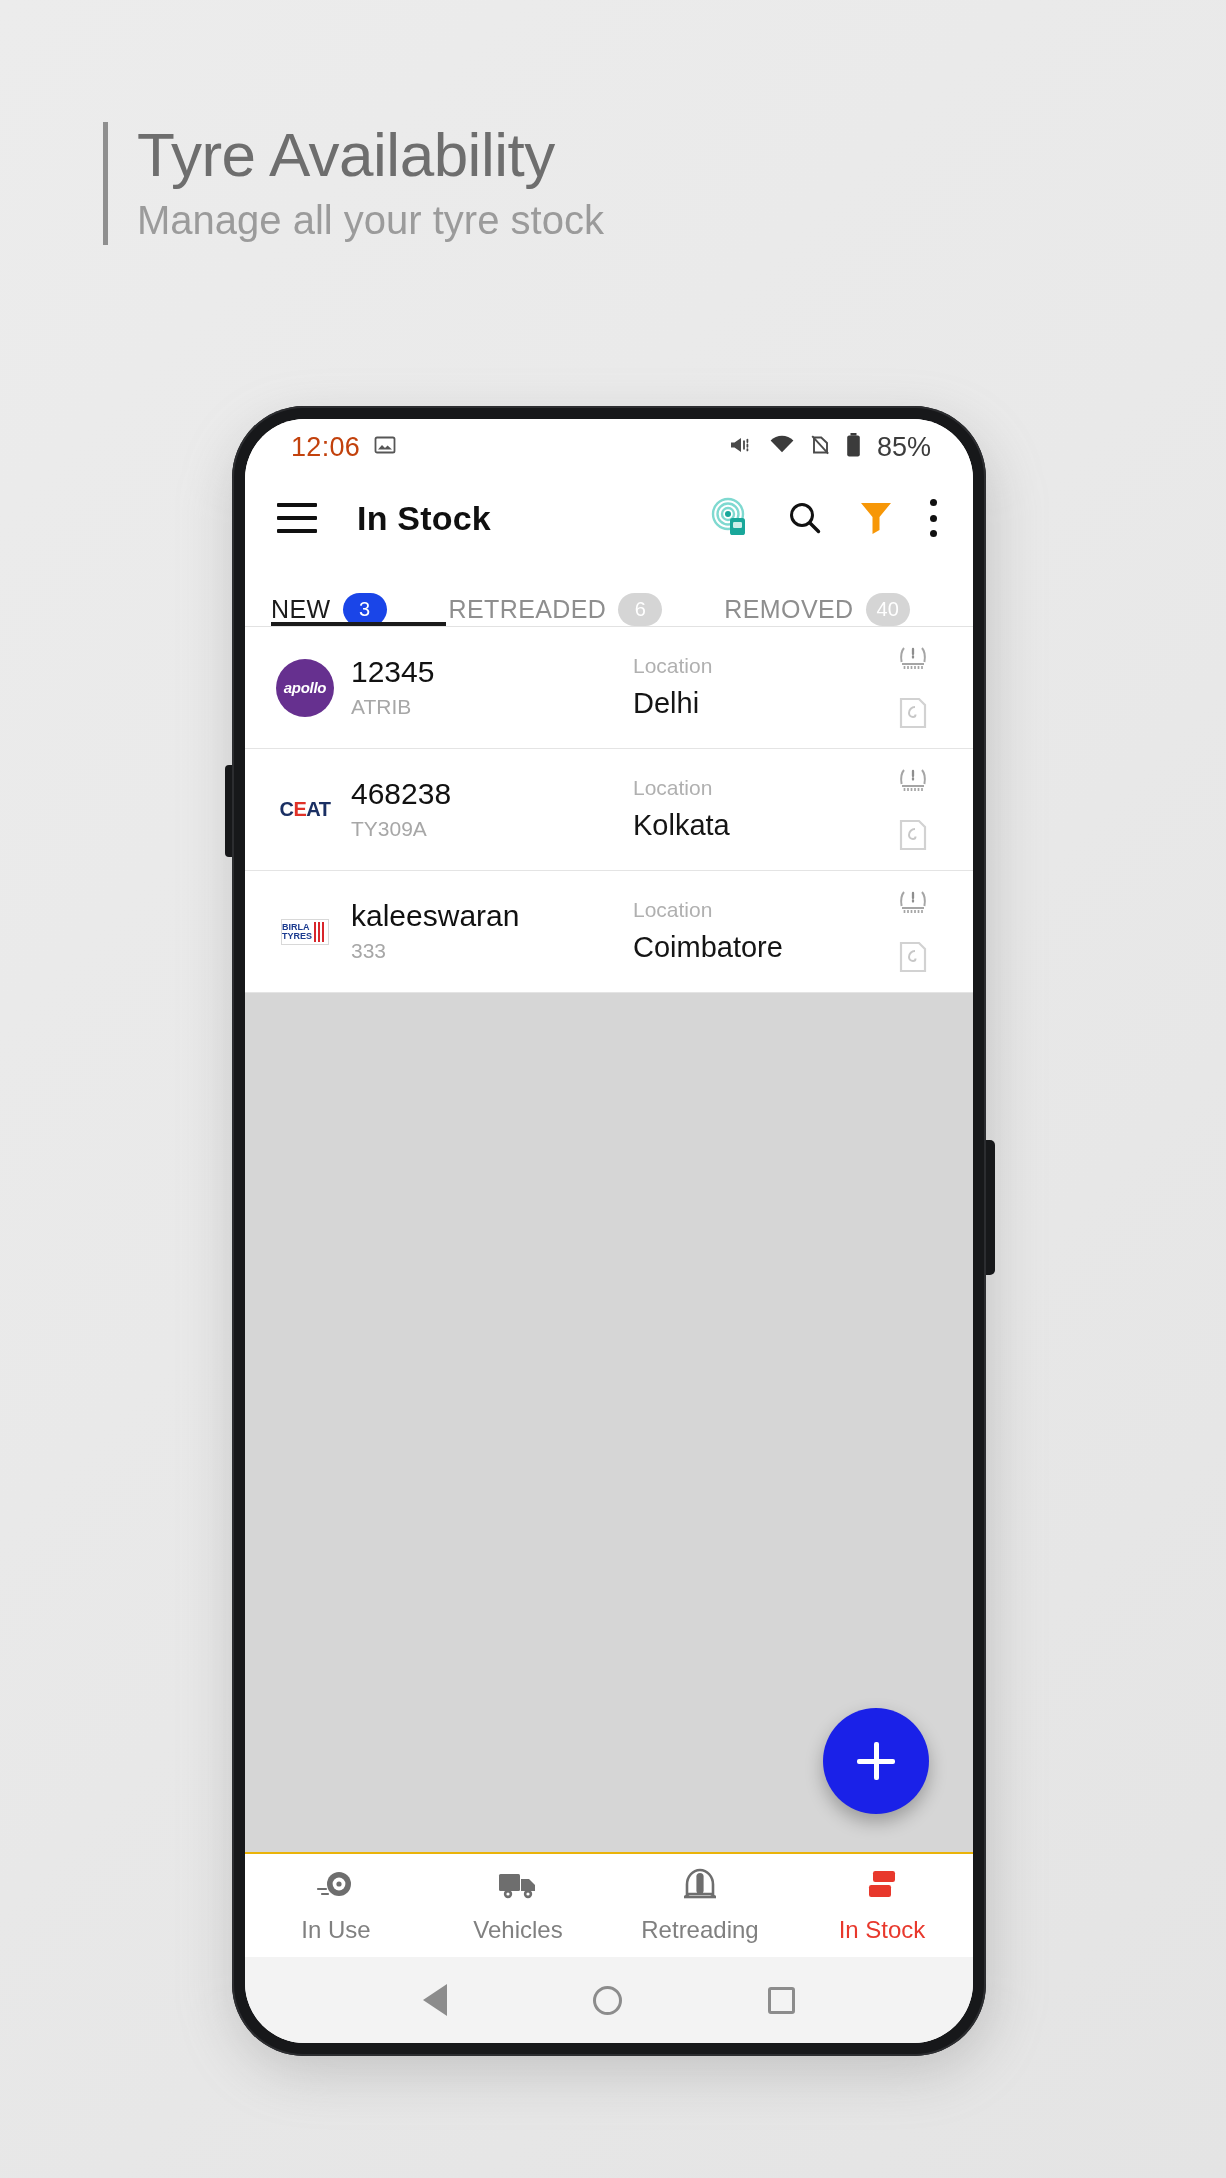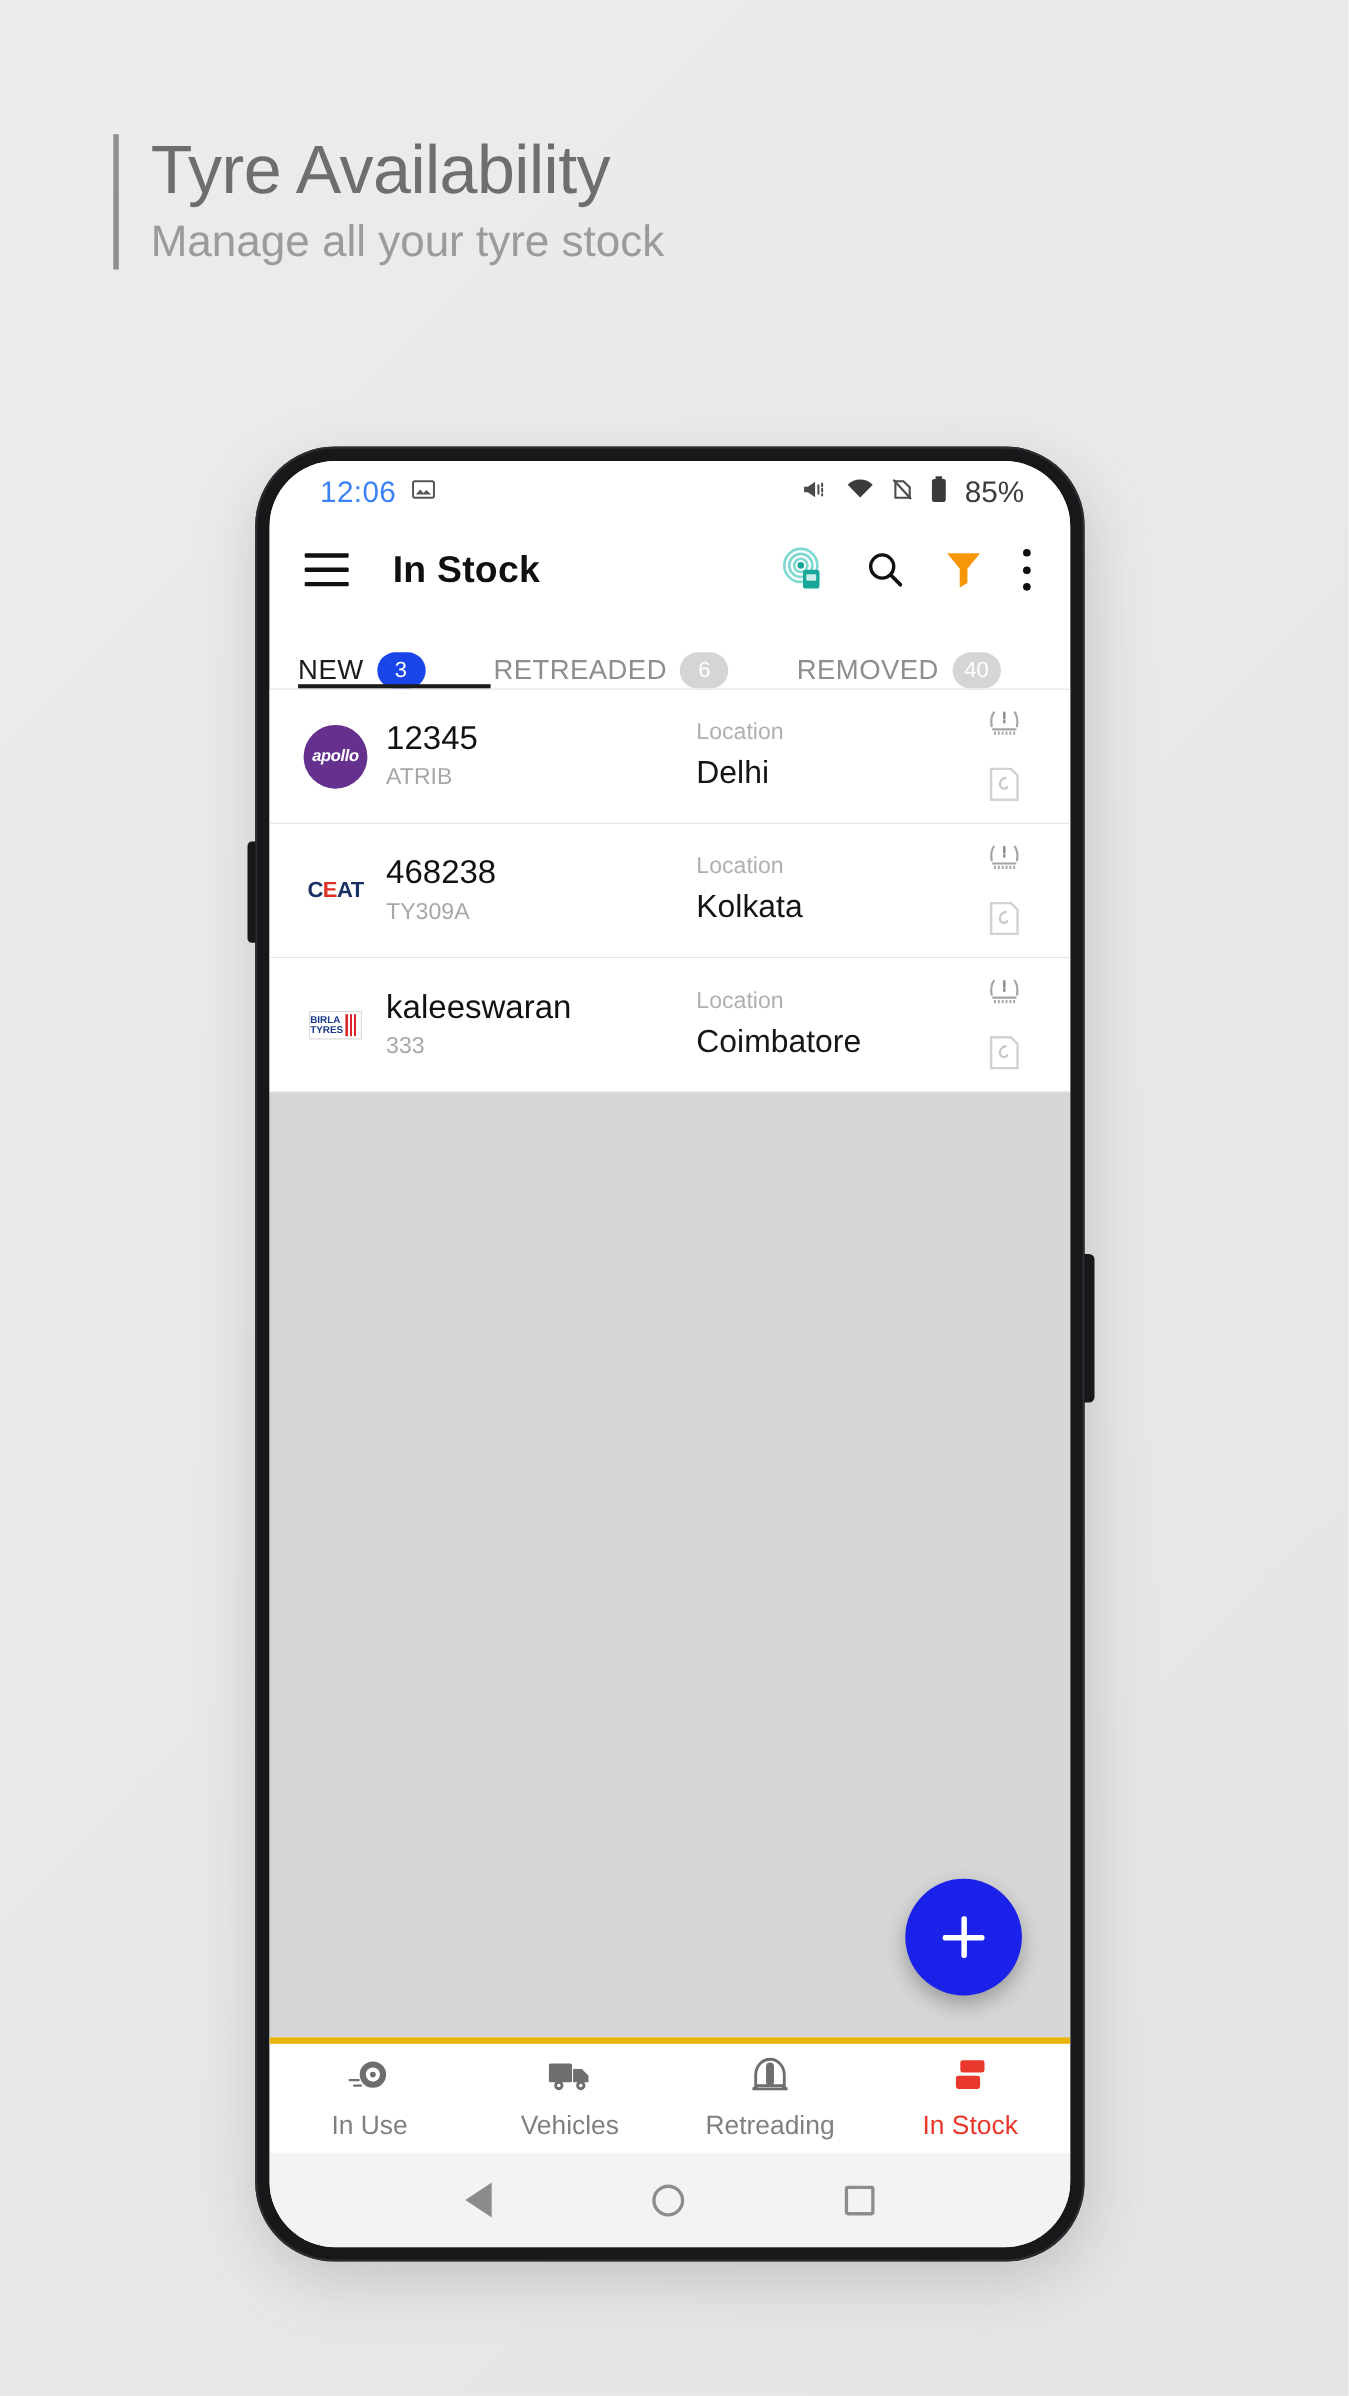--- a/index.html
+++ b/index.html
@@ -92,21 +92,21 @@
   .statusbar {
     height: 56px;
     flex: 0 0 56px;
     display: flex;
     align-items: center;
     justify-content: space-between;
     padding: 0 42px 0 46px;
     background: #ffffff;
   }
   .sb-left { display: flex; align-items: center; gap: 13px; }
-  .sb-time { font-size: 27px; color: #3b82f6; font-weight: 400; letter-spacing: 0.3px; }
+  .sb-time { font-size: 27px; color: #c2410c; font-weight: 400; letter-spacing: 0.3px; }
   .sb-right { display: flex; align-items: center; gap: 13px; }
   .sb-batt-text { font-size: 27px; color: #3c3c3c; margin-left: 2px; }
 
   
   .appbar {
     height: 86px;
     flex: 0 0 86px;
     display: flex;
     align-items: center;
     padding: 0 36px 0 32px;
@@ -239,21 +239,21 @@
   .fab::before { width: 38px; height: 5px; }
   .fab::after  { width: 5px; height: 38px; }
 
   
   .bottomnav {
     flex: 0 0 105px;
     height: 105px;
     background: #ffffff;
     display: flex;
     align-items: center;
-    border-top: 6px solid #eab308;
+    border-top: 2px solid #eab308;
   }
   .navitem {
     flex: 1 1 0;
     display: flex;
     flex-direction: column;
     align-items: center;
     justify-content: center;
     gap: 9px;
     cursor: pointer;
   }

